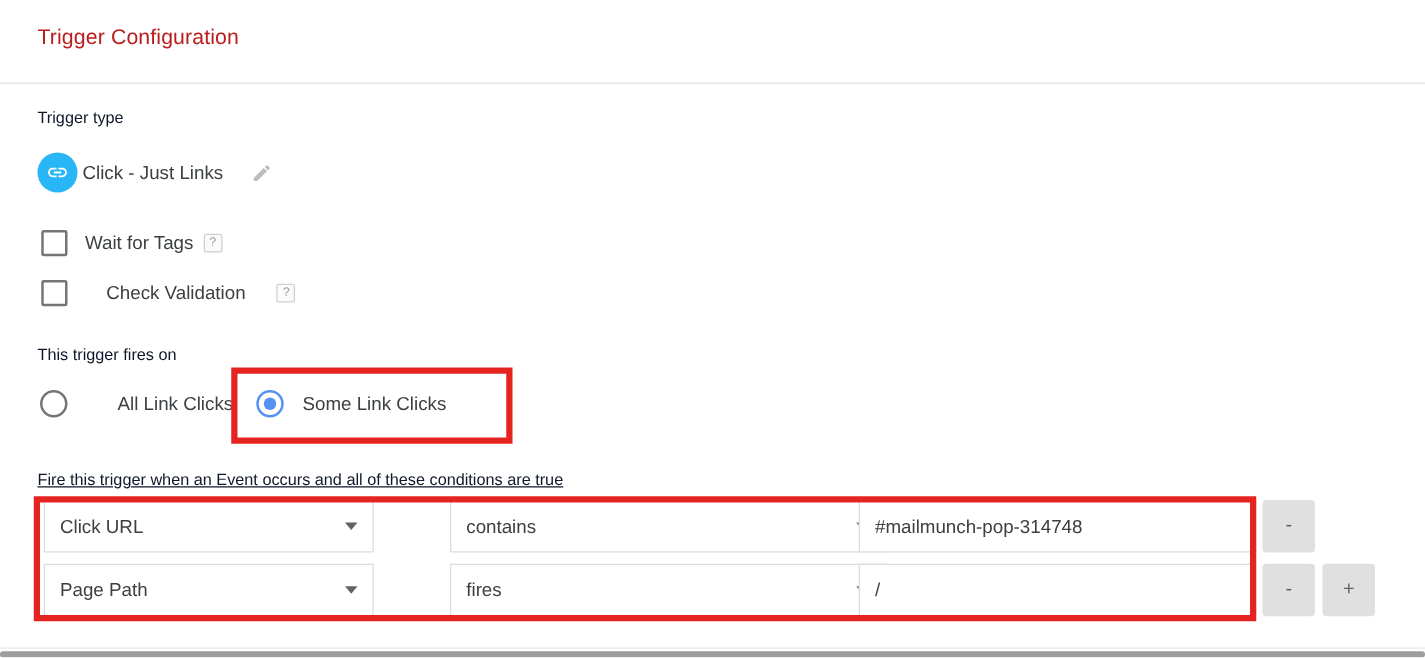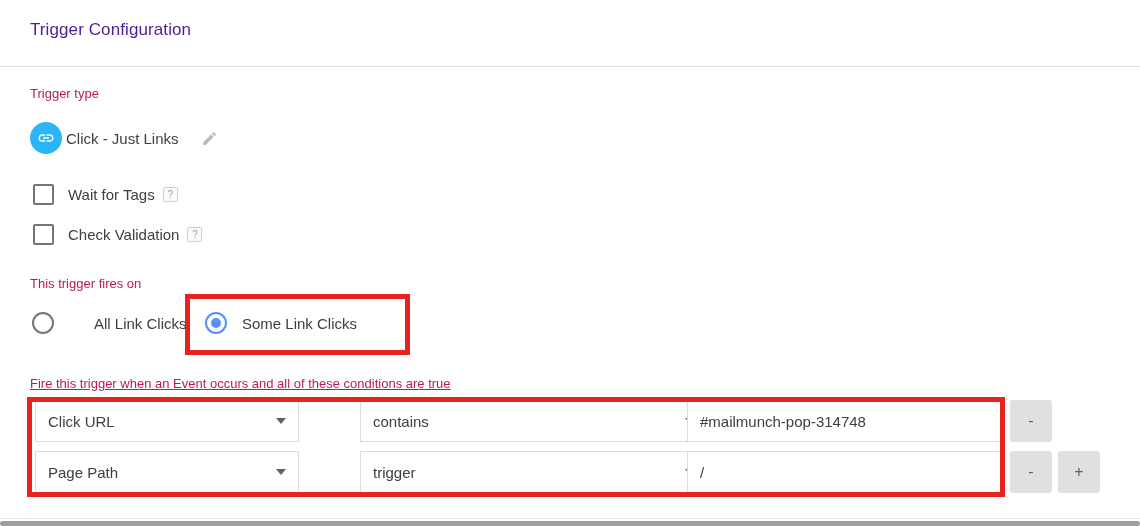--- a/index.html
+++ b/index.html
@@ -23,29 +23,29 @@
     left: 0; top: 0;
     width: 1140px;
     height: 67px;
     border-bottom: 1px solid #e0e0e0;
   }
   .panel-title {
     position: absolute;
     left: 30px;
     top: 20px;
     font-size: 17px;
-    color: #4c1d95;
+    color: #b91c1c;
     letter-spacing: .1px;
   }
 
   
   .field-label {
     position: absolute;
     font-size: 13px;
-    color: #be185d;
+    color: #0f172a;
   }
   #lbl-trigger-type { left: 30px; top: 86px; }
   #lbl-fires-on    { left: 30px; top: 276px; }
   #lbl-conditions  { left: 30px; top: 376px; text-decoration: underline; }
 
   
   .trigger-type-row {
     position: absolute;
     left: 30px;
     top: 120px;
@@ -80,21 +80,21 @@
 
   
   .checkbox-row {
     position: absolute;
     left: 33px;
     display: flex;
     align-items: center;
     height: 22px;
   }
   #cb-row-0 { top: 183px; }
-  #cb-row-1 { top: 223px; }
+  #cb-row-1 { top: 223px; gap: 17px; }
   .cbox {
     width: 21px; height: 21px;
     border: 2px solid #757575;
     border-radius: 2px;
     background: #fff;
     flex: none;
     cursor: pointer;
   }
   .cb-label {
     margin-left: 14px;
@@ -294,21 +294,21 @@
     </div>
     <div class="val-field f-val">#mailmunch-pop-314748</div>
   </div>
 
   <div class="cond-row" id="cond-row-1">
     <div class="sel-field f-var">
       <span class="sel-text">Page Path</span>
       <span class="caret"></span>
     </div>
     <div class="sel-field f-op">
-      <span class="sel-text">trigger</span>
+      <span class="sel-text">fires</span>
       <span class="caret"></span>
     </div>
     <div class="val-field f-val">/</div>
   </div>
 
   <div class="redbox" id="redbox-conditions"></div>
 
   <button class="pm-btn" id="btn-minus-0">-</button>
   <button class="pm-btn" id="btn-minus-1">-</button>
   <button class="pm-btn" id="btn-plus-1">+</button>

